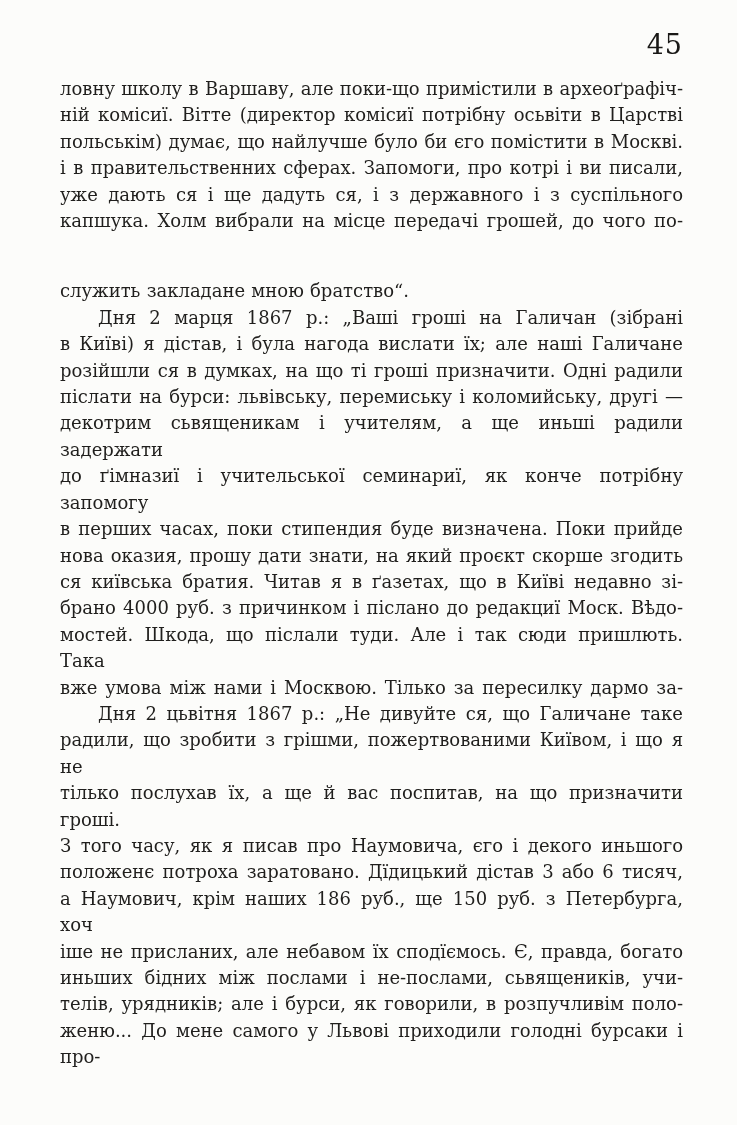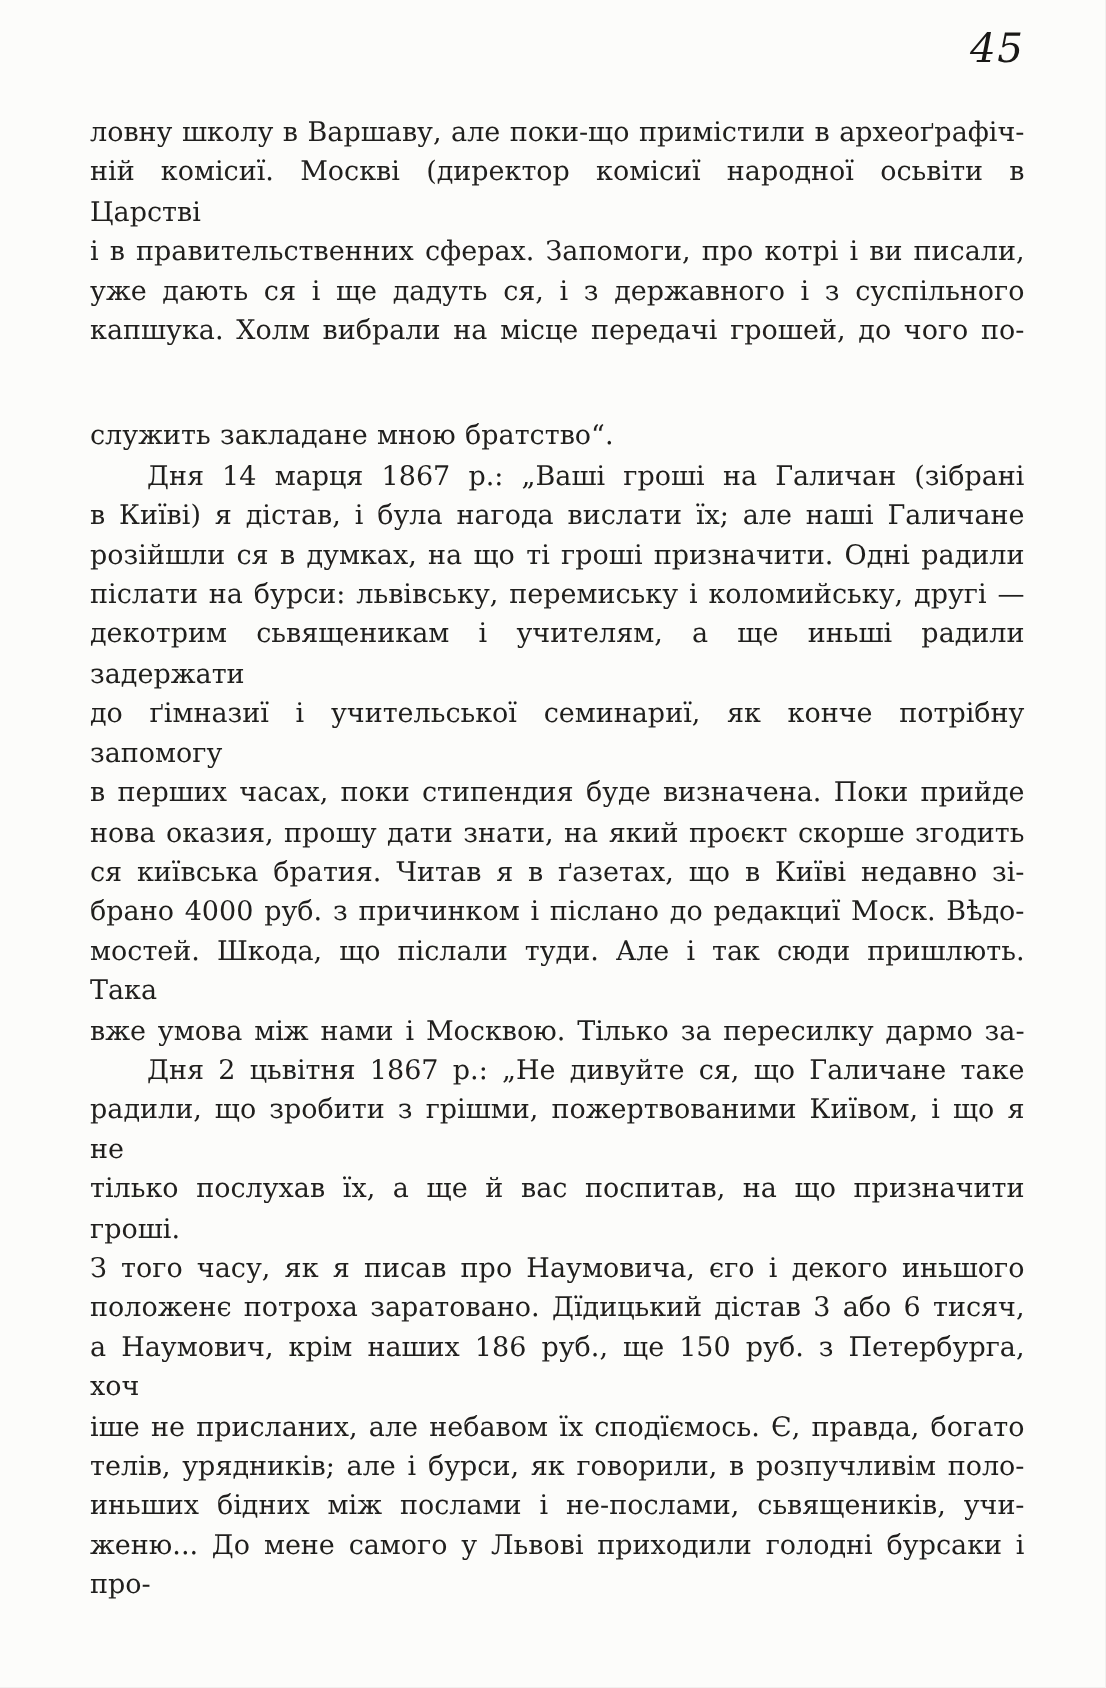--- a/index.html
+++ b/index.html
@@ -5,25 +5,24 @@
   html,body{margin:0;padding:0;background:#e8e8e6;}
   .page{
     position:relative;
     width:737px;height:1125px;
     background:#fcfcfa;
     font-family:"DejaVu Serif", serif;
     color:#201f1d;
     overflow:hidden;
   }
   .page-number{
-    position:absolute;top:16px;right:54px;
+    position:absolute;top:28px;right:54px;
     font-size:27px;line-height:34px;
     letter-spacing:1px;color:#19181 6;
     color:#191816;
-    font-style:italic;
   }
   .text-block{
     position:absolute;left:60px;top:76px;width:623px;
     font-size:18px;line-height:26.4px;
     text-rendering:optimizeLegibility;
   }
   .paragraph{margin:0;padding:0;}
   .line{
     text-align:justify;
     text-align-last:justify;
@@ -34,46 +33,47 @@
   .line.indent{text-indent:38px;}
 </style>
 </head>
 <body>
 
 <div class="page">
   <div class="page-number">45</div>
   <div class="text-block">
       <div class="paragraph">
         <div class="line">ловну школу в Варшаву, але поки-що примістили в археоґрафіч-</div>
-        <div class="line">ній комісиї.  Москві (директор комісиї народної осьвіти в Царстві</div>
+        <div class="line">ній комісиї.  Вітте (директор комісиї потрібну осьвіти в Царстві</div>
+        <div class="line">польськім)  думає,  що найлучше  було  би  єго помістити  в Москві.</div>
         <div class="line">і в правительственних сферах.  Запомоги,  про котрі і ви писали,</div>
         <div class="line">уже дають ся і ще дадуть ся,  і з державного і з суспільного</div>
         <div class="line">капшука. Холм вибрали на місце передачі грошей,  до чого по-</div>
         <div class="line last-left">служить закладане мною братство“.</div>
       </div>
       <div class="paragraph">
-        <div class="line indent">Дня 14 марця 1867 р.:  „Ваші гроші на Галичан (зібрані</div>
+        <div class="line indent">Дня 2 марця 1867 р.:  „Ваші гроші на Галичан (зібрані</div>
         <div class="line">в Київі) я дістав, і була нагода вислати їх;  але наші Галичане</div>
         <div class="line">розійшли ся в думках,  на що ті гроші призначити.  Одні радили</div>
         <div class="line">післати на бурси: львівську, перемиську і коломийську,  другі —</div>
         <div class="line">декотрим сьвященикам і учителям, а ще иньші радили задержати</div>
         <div class="line">до ґімназиї і учительської семинариї,  як конче потрібну запомогу</div>
         <div class="line">в перших часах,  поки стипендия буде визначена.  Поки прийде</div>
         <div class="line">нова оказия,  прошу дати знати,  на який проєкт скорше згодить</div>
         <div class="line">ся київська братия.  Читав я в ґазетах,  що в Київі недавно зі-</div>
         <div class="line">брано 4000 руб. з причинком і післано до редакциї Моск. Вѣдо-</div>
         <div class="line">мостей. Шкода, що післали туди. Але і так сюди пришлють. Така</div>
         <div class="line">вже умова між нами і Москвою.  Тілько за пересилку дармо за-</div>
       </div>
       <div class="paragraph">
         <div class="line indent">Дня 2 цьвітня 1867 р.: „Не дивуйте ся,  що Галичане таке</div>
         <div class="line">радили, що зробити з грішми,  пожертвованими Київом,  і що я не</div>
         <div class="line">тілько послухав їх, а ще й вас поспитав, на що призначити гроші.</div>
         <div class="line">З того часу,  як я писав про  Наумовича,  єго і декого иньшого</div>
         <div class="line">положенє потроха заратовано.  Дїдицький дістав 3 або 6 тисяч,</div>
         <div class="line">а Наумович, крім наших 186 руб.,  ще 150 руб. з Петербурга,  хоч</div>
         <div class="line">іше не присланих,  але небавом їх сподїємось.  Є,  правда,  богато</div>
+        <div class="line">иньших бідних між послами і не-послами,  сьвящеників,  учи-</div>
         <div class="line">телів, урядників;  але і бурси,  як говорили,  в розпучливім поло-</div>
-        <div class="line">иньших бідних між послами і не-послами,  сьвящеників,  учи-</div>
         <div class="line">женю... До мене самого у Львові приходили голодні бурсаки і про-</div>
       </div>
     </div>
 </div>
 
 </body></html>

